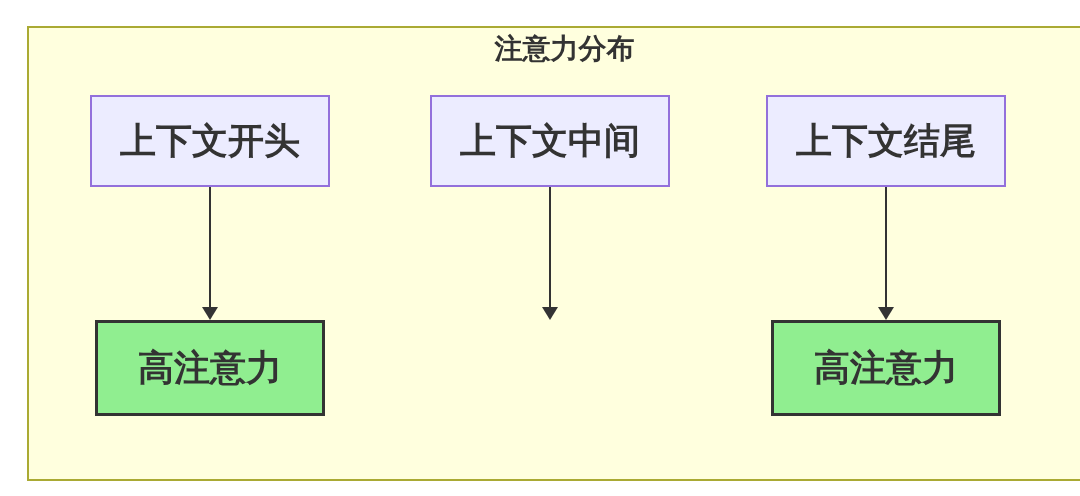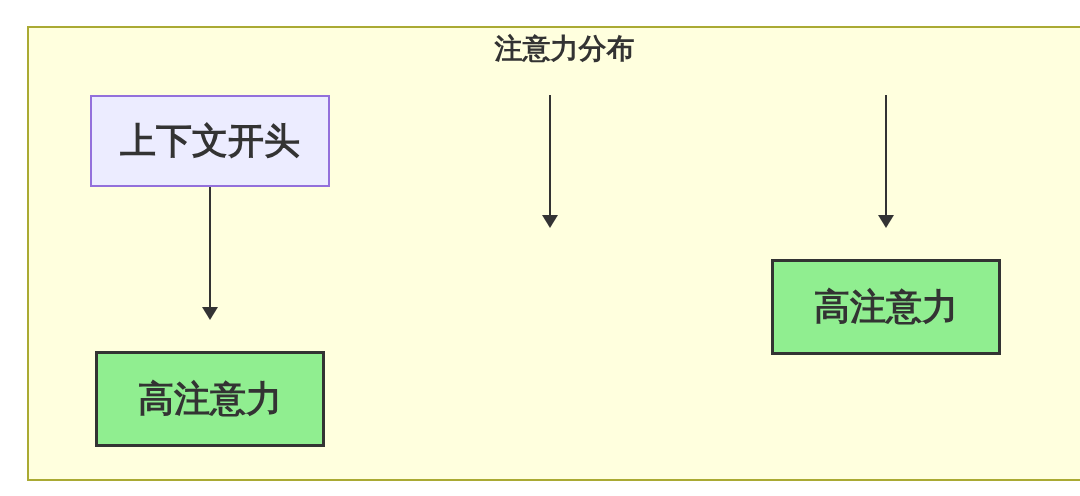--- a/index.html
+++ b/index.html
@@ -61,21 +61,21 @@
     width: 240px;
     height: 92px;
     background: var(--node-fill, #ECECFF);
     border: 2px solid var(--node-border, #9370DB);
   }
   .node.result {
     width: 230px;
     height: 96px;
     border: 3px solid var(--result-border, #333333);
   }
-  .node.result[data-type="high"] { background: var(--high-fill, #90EE90); margin-top: 31px; }
+  .node.result[data-type="high"] { background: var(--high-fill, #90EE90); }
   .node.result[data-type="low"]  { background: var(--low-fill, #FB8C8C); }
   .arrow {
     position: relative;
     width: 16px;
     height: 133px;
   }
   .arrow-line {
     position: absolute;
     left: 50%;
     transform: translateX(-50%);
@@ -106,27 +106,29 @@
     <div class="col c1">
       <div class="node source">上下文开头</div>
       <div class="arrow">
         <div class="arrow-line"></div>
         <div class="arrow-head"></div>
       </div>
       <div class="node result" data-type="high">高注意力</div>
     </div>
 
     <div class="col c2">
+      <div class="node source">上下文中间</div>
       <div class="arrow">
         <div class="arrow-line"></div>
         <div class="arrow-head"></div>
       </div>
     </div>
 
     <div class="col c3">
+      <div class="node source">上下文结尾</div>
       <div class="arrow">
         <div class="arrow-line"></div>
         <div class="arrow-head"></div>
       </div>
       <div class="node result" data-type="high">高注意力</div>
     </div>
   </div>
 </div>
 
 </body></html>

